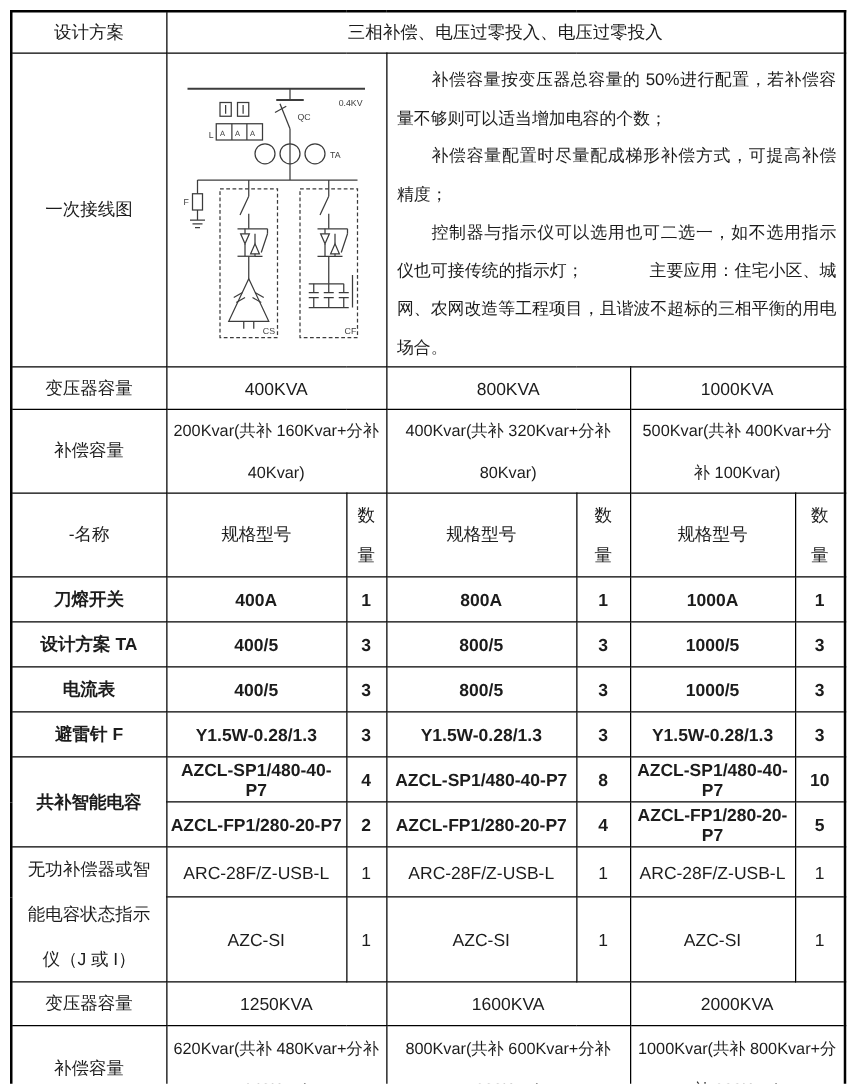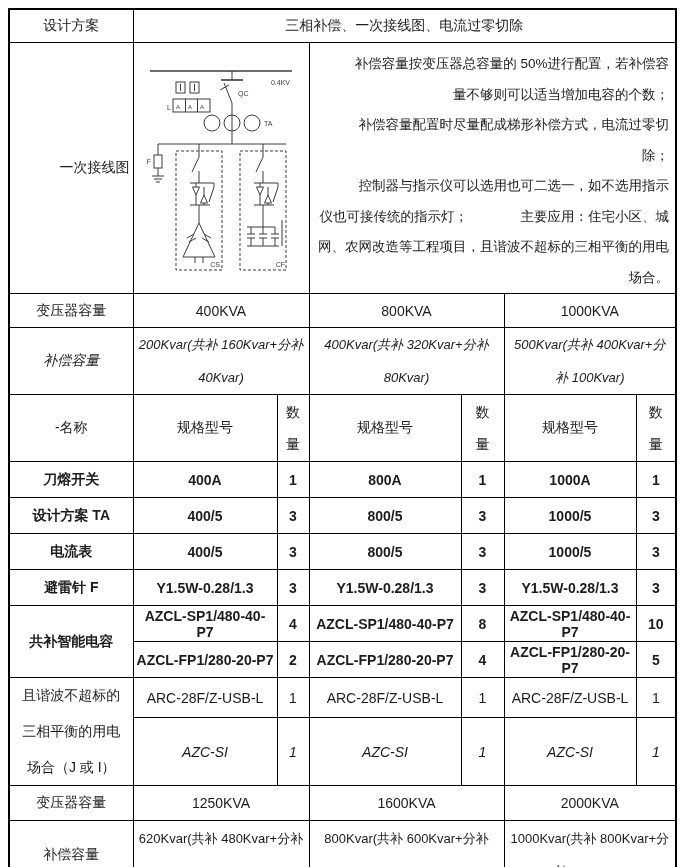--- a/index.html
+++ b/index.html
@@ -1,22 +1,22 @@
 <!DOCTYPE html>
 <html><head>
 <meta charset="utf-8">
 <style>
   html,body{margin:0;padding:0;background:#ffffff;}
   body{width:683px;height:867px;font-family:"Liberation Sans","DejaVu Sans",sans-serif;color:#1c1c1c;}
   .page{padding:8px 7px 5px 8px;}
   table{border-collapse:collapse;table-layout:fixed;width:668px;border:2px solid #000;}
   td{border:1px solid #000;text-align:center;vertical-align:middle;font-size:14px;padding:1px 3px;overflow:hidden;word-break:break-word;}
-  tr.h30 td{height:30px;} tr.h219 td{height:219px;text-align:right;} tr.h31 td{height:31px;}
-  tr.h64 td{height:64px;font-style:italic;} tr.h56 td{height:56px;} tr.h33 td{height:33px;font-weight:bold;}
-  tr.h34 td{height:34px;} tr.h60 td{height:60px;font-style:italic;} tr.h32 td{height:32px;}
+  tr.h30 td{height:30px;} tr.h219 td{height:219px;} tr.h31 td{height:31px;}
+  tr.h64 td{height:64px;} tr.h56 td{height:56px;} tr.h33 td{height:33px;font-weight:bold;}
+  tr.h34 td{height:34px;} tr.h60 td{height:60px;} tr.h32 td{height:32px;}
   tr.h65 td{height:65px;}
   .comp{font-size:13px;line-height:2.55;padding:0 4px;}
   .mln{line-height:2.55;padding:0 6px;}
   .vt{display:inline-block;width:16px;line-height:32px;white-space:normal;}
   .diagcell{vertical-align:middle;padding:0;}
   .notescell{vertical-align:top;text-align:justify;padding:6px 6px 0 8px;font-size:13.5px;line-height:30.5px;margin-top:16px;}
   .notescell p{margin:0;text-indent:2.05em;}
   .gap{display:inline-block;width:3.9em;}
   svg{display:block;margin:0 auto;}
   svg text{font-family:"Liberation Sans","DejaVu Sans",sans-serif;}
@@ -32,21 +32,21 @@
         <col style="width:32px">
   <col style="width:152px">
         <col style="width:43px">
         <col style="width:132px">
         <col style="width:40px">
 </colgroup>
 
 <tbody>
         <tr class="h30">
   <td>设计方案</td>
-  <td colspan="6">三相补偿、一次接线图、电流过零切除</td>
+  <td colspan="6">三相补偿、电压过零投入、电压过零投入</td>
 </tr>
 
 <tr class="h219">
   <td>一次接线图</td>
   <td colspan="2" class="diagcell">
     <svg width="162" height="216" viewBox="0 0 162 216">
       <g stroke="#3c3c3c" fill="none" stroke-width="1">
         <line x1="10" y1="11" x2="152" y2="11" stroke-width="1.6"></line>
         <line x1="92" y1="11" x2="92" y2="20"></line>
         <line x1="81" y1="20" x2="103" y2="20" stroke-width="1.6"></line>
@@ -146,21 +146,21 @@
         <text x="36" y="49" font-size="6">A</text>
         <text x="48" y="49" font-size="6">A</text>
         <text x="60" y="49" font-size="6">A</text>
         <text x="80" y="207" text-anchor="end">CS</text>
         <text x="145" y="207" text-anchor="end">CF</text>
       </g>
     </svg>
   </td>
   <td colspan="4" class="notescell">
     <p>补偿容量按变压器总容量的 50%进行配置，若补偿容量不够则可以适当增加电容的个数；</p>
-    <p>补偿容量配置时尽量配成梯形补偿方式，电流过零切除；</p>
+    <p>补偿容量配置时尽量配成梯形补偿方式，可提高补偿精度；</p>
     <p><span>控制器与指示仪可以选用也可二选一，如不选用指示仪也可接传统的指示灯；</span><span class="gap"></span><span>主要应用：住宅小区、城网、农网改造等工程项目，且谐波不超标的三相平衡的用电场合。</span></p>
   </td>
 </tr>
 
 <tr class="h31">
   <td>变压器容量</td>
   <td colspan="2">400KVA</td>
   <td colspan="2">800KVA</td>
   <td colspan="2">1000KVA</td>
 </tr>
@@ -231,21 +231,21 @@
 <tr class="h33">
   <td>AZCL-FP1/280-20-P7</td>
   <td>2</td>
   <td>AZCL-FP1/280-20-P7</td>
   <td>4</td>
   <td>AZCL-FP1/280-20-P7</td>
   <td>5</td>
 </tr>
 
 <tr class="h34">
-  <td rowspan="2" class="mln">且谐波不超标的三相平衡的用电场合（J 或 I）</td>
+  <td rowspan="2" class="mln">无功补偿器或智能电容状态指示仪（J 或 I）</td>
   <td>ARC-28F/Z-USB-L</td>
   <td>1</td>
   <td>ARC-28F/Z-USB-L</td>
   <td>1</td>
   <td>ARC-28F/Z-USB-L</td>
   <td>1</td>
 </tr>
 <tr class="h60">
   <td>AZC-SI</td>
   <td>1</td>

